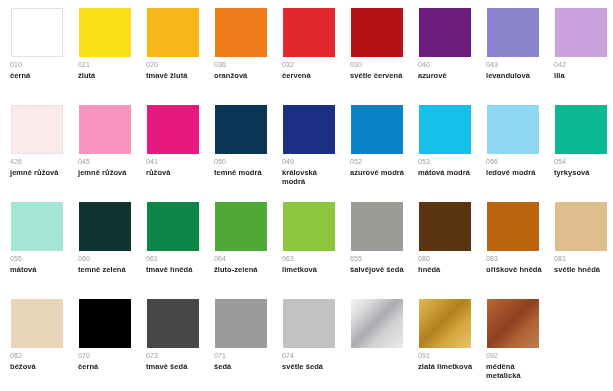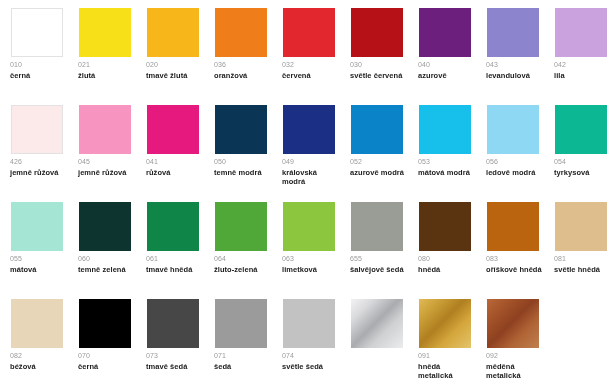--- a/index.html
+++ b/index.html
@@ -288,21 +288,21 @@
         <div class="swatch-name">světle šedá</div>
       </div>
     </div>
     <div class="swatch-card">
       <div class="swatch-chip" style="background: linear-gradient(135deg, rgb(242, 242, 243) 0%, rgb(217, 218, 220) 22%, rgb(169, 171, 174) 48%, rgb(207, 208, 210) 66%, rgb(235, 236, 238) 100%);"></div>
     </div>
     <div class="swatch-card">
       <div class="swatch-chip" style="background: linear-gradient(135deg, rgb(224, 185, 87) 0%, rgb(205, 162, 58) 20%, rgb(176, 127, 32) 46%, rgb(212, 166, 60) 68%, rgb(228, 196, 106) 100%);"></div>
       <div class="swatch-meta">
         <div class="swatch-code">091</div>
-        <div class="swatch-name">hnědá metalická</div>
+        <div class="swatch-name">zlatá limetková</div>
       </div>
     </div>
     <div class="swatch-card">
       <div class="swatch-chip" style="background: linear-gradient(135deg, rgb(185, 104, 58) 0%, rgb(166, 85, 42) 22%, rgb(142, 65, 32) 48%, rgb(176, 100, 53) 70%, rgb(192, 127, 77) 100%);"></div>
       <div class="swatch-meta">
         <div class="swatch-code">092</div>
         <div class="swatch-name">měděná metalická</div>
       </div>
     </div>
   </div>

